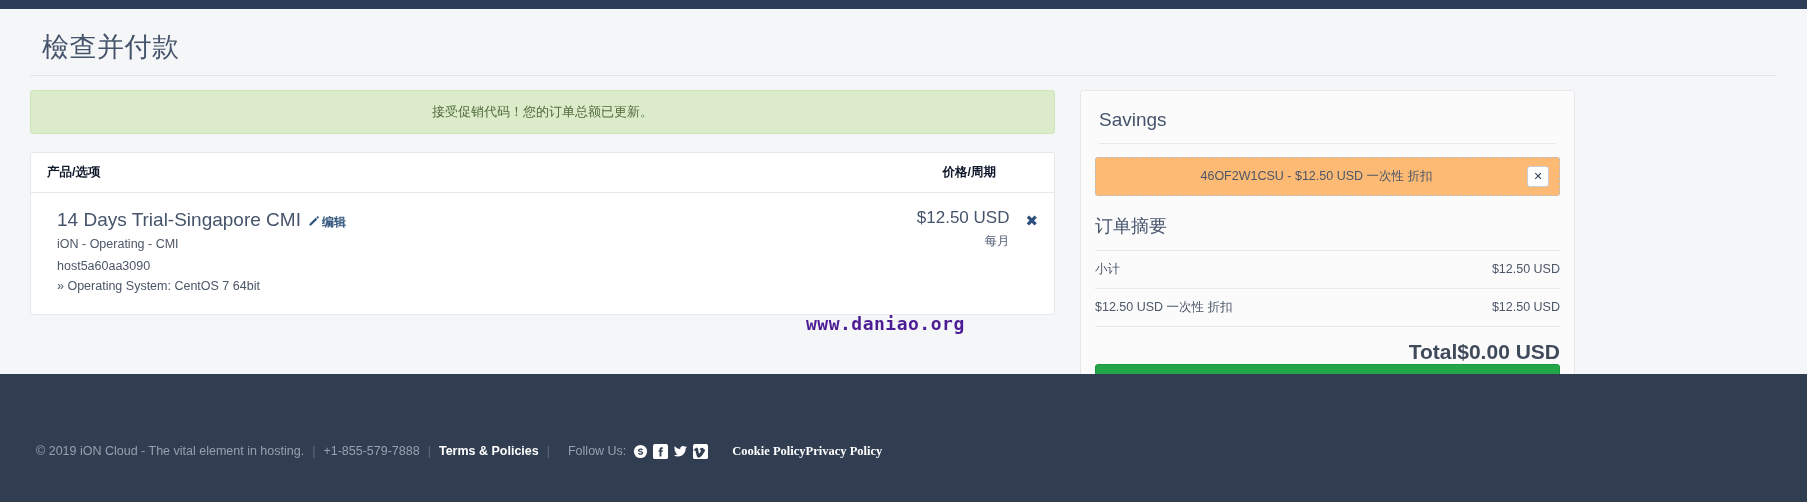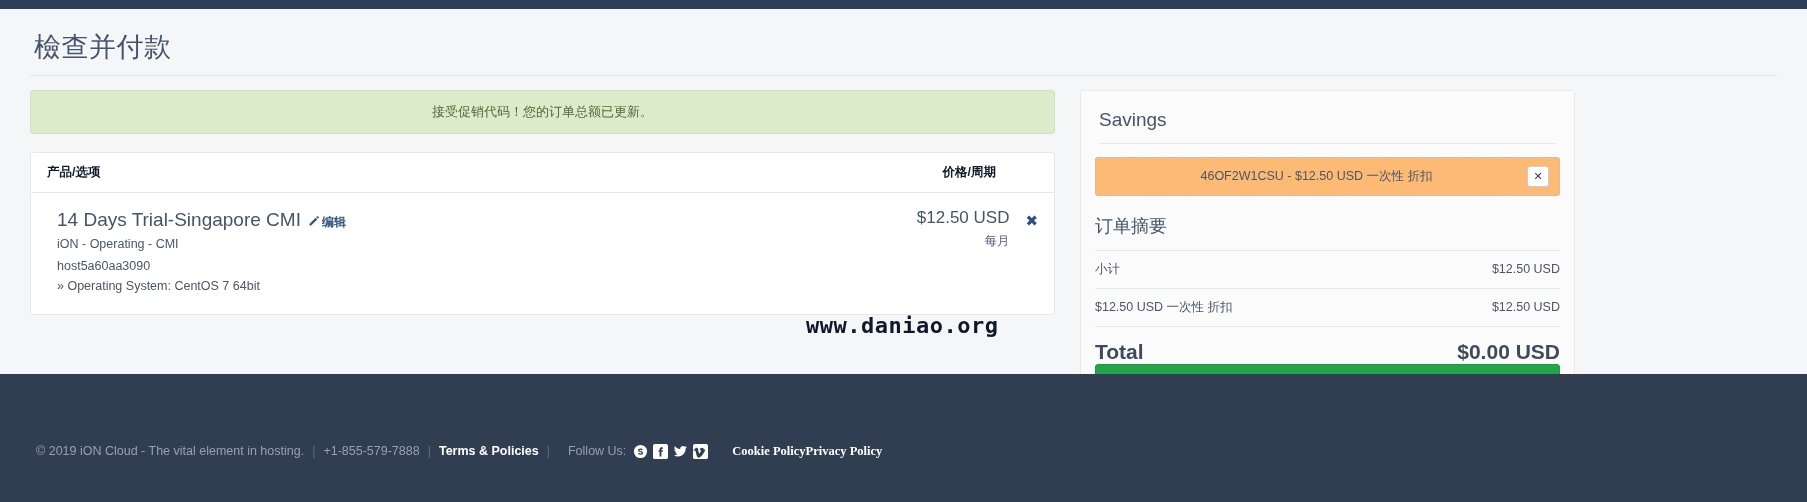--- a/index.html
+++ b/index.html
@@ -27,21 +27,21 @@
 
   
   .content {
     padding: 0 30px;
   }
 
   .page-title {
     font-size: 27px;
     font-weight: 400;
     color: #46546b;
-    margin: 20px 0 10px 4px;
+    margin: 20px 0 10px 12px;
     padding: 0;
     letter-spacing: 0.5px;
   }
   .title-rule {
     border: 0;
     border-top: 1px solid #e1e4e9;
     margin: 0 0 14px 0;
   }
 
   .layout {
@@ -210,21 +210,21 @@
     display: flex;
     justify-content: space-between;
     align-items: baseline;
     font-size: 12.5px;
     color: #4b5667;
     padding: 10px 0;
     border-bottom: 1px solid #e6e8ec;
   }
   .total-row {
     display: flex;
-    justify-content: space-between;
+    justify-content: flex-end;
     align-items: baseline;
     padding: 13px 0 0 0;
   }
   .total-label {
     font-size: 21px;
     font-weight: bold;
     color: #3f4a5a;
   }
   .total-value {
     font-size: 21px;
@@ -267,23 +267,23 @@
     text-decoration: none;
     cursor: pointer;
   }
 
   
   .watermark {
     position: absolute;
     left: 806px;
     top: 313px;
     font-family: "DejaVu Sans Mono", "Liberation Mono", monospace;
-    font-size: 22px;
-    font-weight: bold;
-    color: #0f172a;
+    font-size: 18px;
+    font-weight: bold;
+    color: #4c1d95;
     letter-spacing: 0.5px;
   }
 
   
   .footer {
     position: absolute;
     left: 0; right: 0; bottom: 0;
     height: 128px;
     background: #313d51;
     display: flex;

